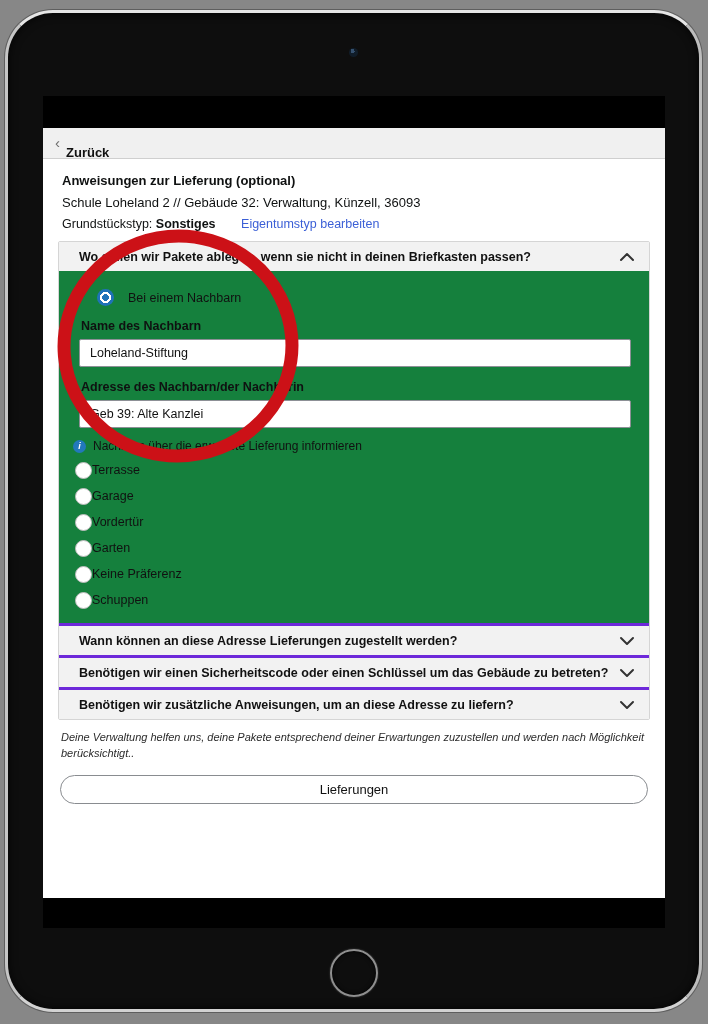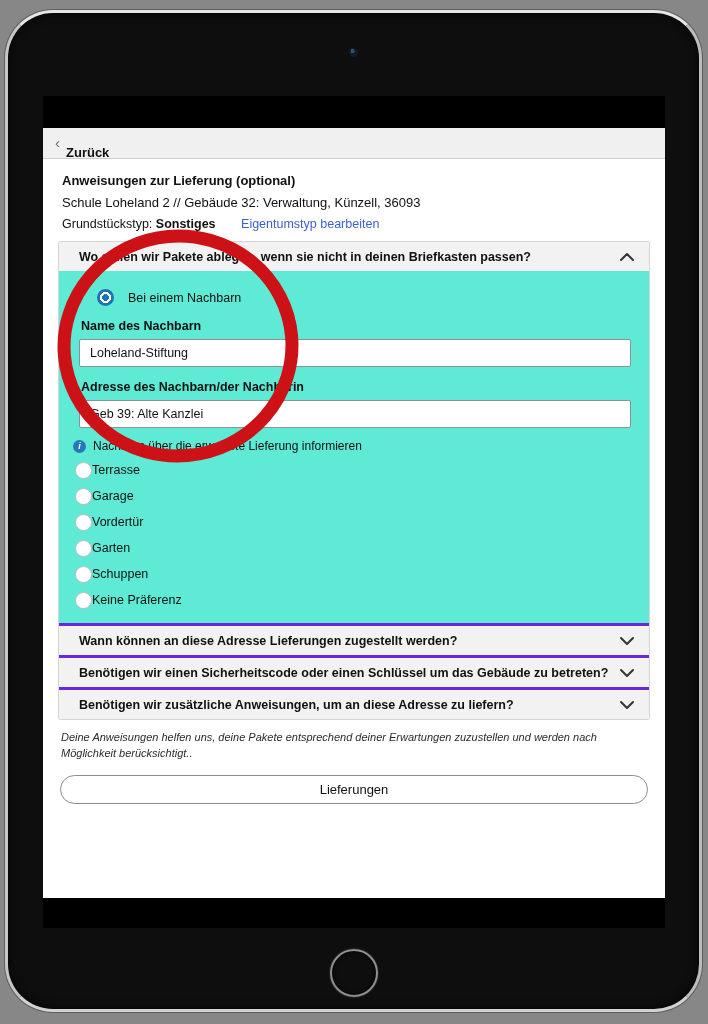--- a/index.html
+++ b/index.html
@@ -58,21 +58,21 @@
   
   .accordion{margin-top:10px;border:1px solid #d5d5d5;border-radius:2px;}
   .acc-header{
     background:#f2f2f2;height:29px;display:flex;align-items:center;
     justify-content:space-between;padding:0 14px 0 20px;cursor:pointer;
   }
   .acc-header + .acc-header, .panel + .acc-header{border-top:3px solid #6d28d9;}
   .acc-title{font-size:12.5px;font-weight:bold;color:#111;}
   .chev{flex:0 0 auto;}
 
-  .panel{background:#5eead4;padding:14px 18px 10px 20px;}
+  .panel{background:#15803d;padding:14px 18px 10px 20px;}
   .radio{width:17px;height:17px;border-radius:50%;flex:0 0 17px;box-sizing:border-box;}
   .radio.selected{
     background:radial-gradient(circle at center,
       #1f72b8 0 3.5px, #ffffff 3.5px 5.6px, #1f72b8 5.6px 100%);
   }
   .radio.empty{border:1.5px solid #bcbcbc;background:#fff;}
   .sel-row{display:flex;align-items:center;gap:14px;margin:4px 0 0 18px;}
   .sel-label{font-size:12.5px;color:#111;}
   .field-label{font-size:12.5px;font-weight:bold;margin:13px 0 6px 2px;}
   .text-input{
@@ -168,26 +168,26 @@
           <div class="opt-row">
             <span class="radio empty"></span>
             <span class="opt-label">Vordertür</span>
           </div>
           <div class="opt-row">
             <span class="radio empty"></span>
             <span class="opt-label">Garten</span>
           </div>
           <div class="opt-row">
             <span class="radio empty"></span>
+            <span class="opt-label">Keine Präferenz</span>
+          </div>
+          <div class="opt-row">
+            <span class="radio empty"></span>
             <span class="opt-label">Schuppen</span>
           </div>
-          <div class="opt-row">
-            <span class="radio empty"></span>
-            <span class="opt-label">Keine Präferenz</span>
-          </div>
         </div>
 
         <div class="acc-header">
           <span class="acc-title">Wann können an diese Adresse Lieferungen zugestellt werden?</span>
           <svg class="chev" width="16" height="10" viewBox="0 0 16 10">
               <polyline points="2,2 8,8 14,2" fill="none" stroke="#333" stroke-width="2" stroke-linecap="round" stroke-linejoin="round"></polyline>
             </svg>
         </div>
 
         <div class="acc-header">
@@ -199,21 +199,21 @@
 
         <div class="acc-header">
           <span class="acc-title">Benötigen wir zusätzliche Anweisungen, um an diese Adresse zu liefern?</span>
           <svg class="chev" width="16" height="10" viewBox="0 0 16 10">
               <polyline points="2,2 8,8 14,2" fill="none" stroke="#333" stroke-width="2" stroke-linecap="round" stroke-linejoin="round"></polyline>
             </svg>
         </div>
 
       </div>
 
-      <div class="footnote">Deine Anweisungen helfen uns, deine Pakete entsprechend deiner Erwartungen zuzustellen und werden nach Möglichkeit berücksichtigt..</div>
+      <div class="footnote">Deine Verwaltung helfen uns, deine Pakete entsprechend deiner Erwartungen zuzustellen und werden nach Möglichkeit berücksichtigt..</div>
 
       <button class="continue-btn">Lieferungen</button>
     </div>
 
     <div class="app-bottombar"></div>
   </div>
 
   <svg class="annotation" width="262" height="256" viewBox="0 0 262 256">
     <ellipse cx="131" cy="127" rx="114" ry="110" fill="none" stroke="#cc1117" stroke-width="13" transform="rotate(-5 131 127)"></ellipse>
   </svg>

